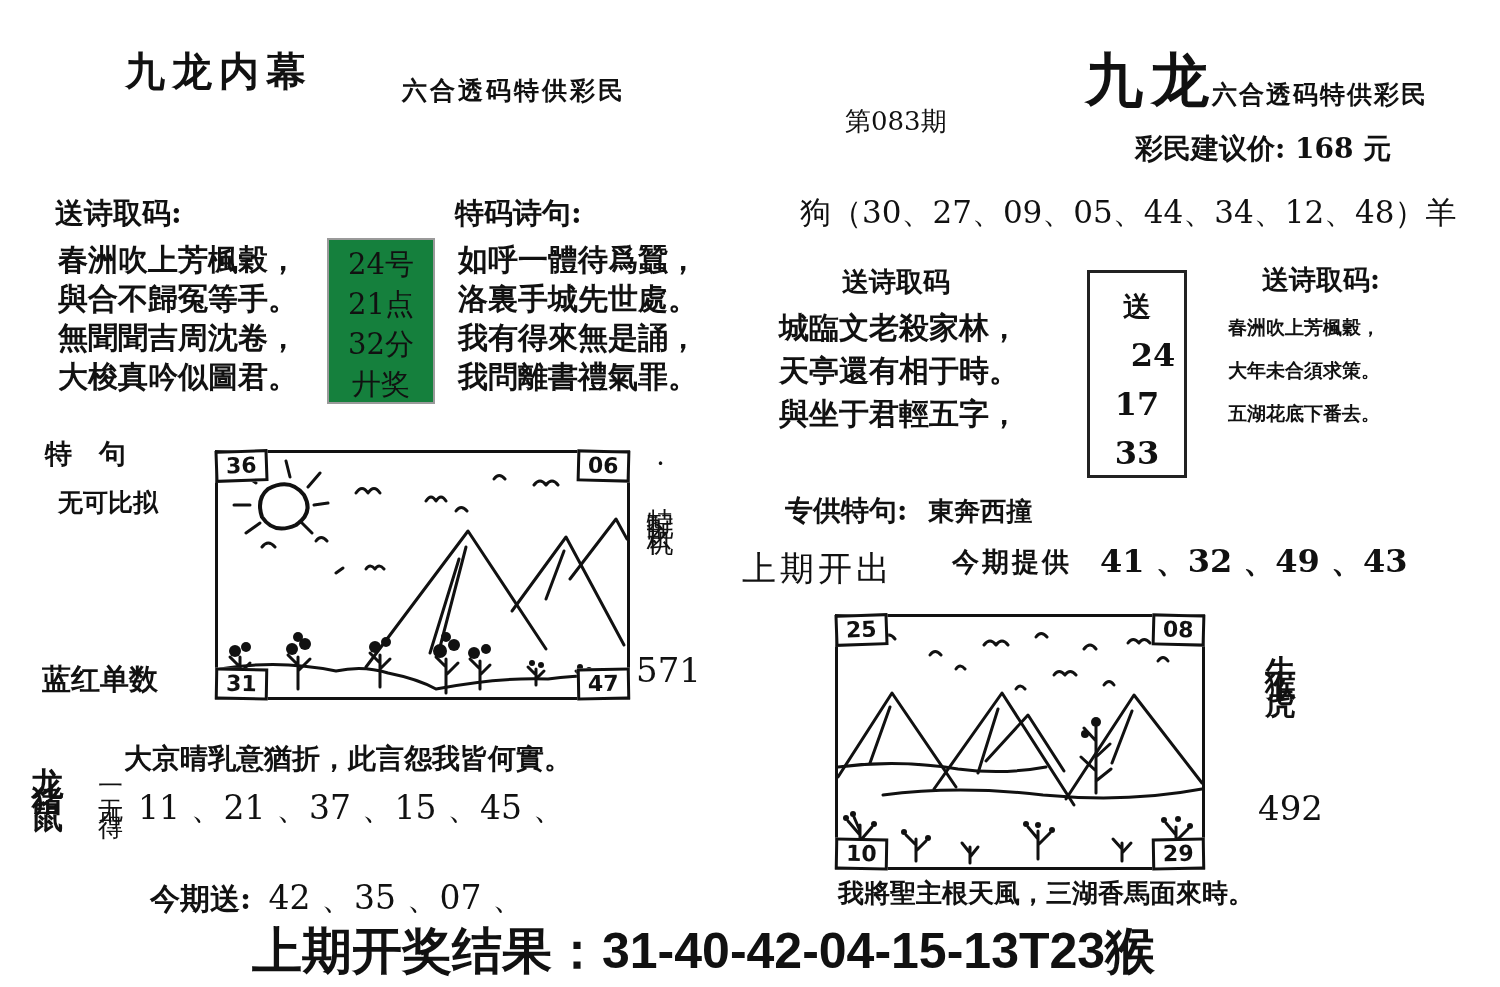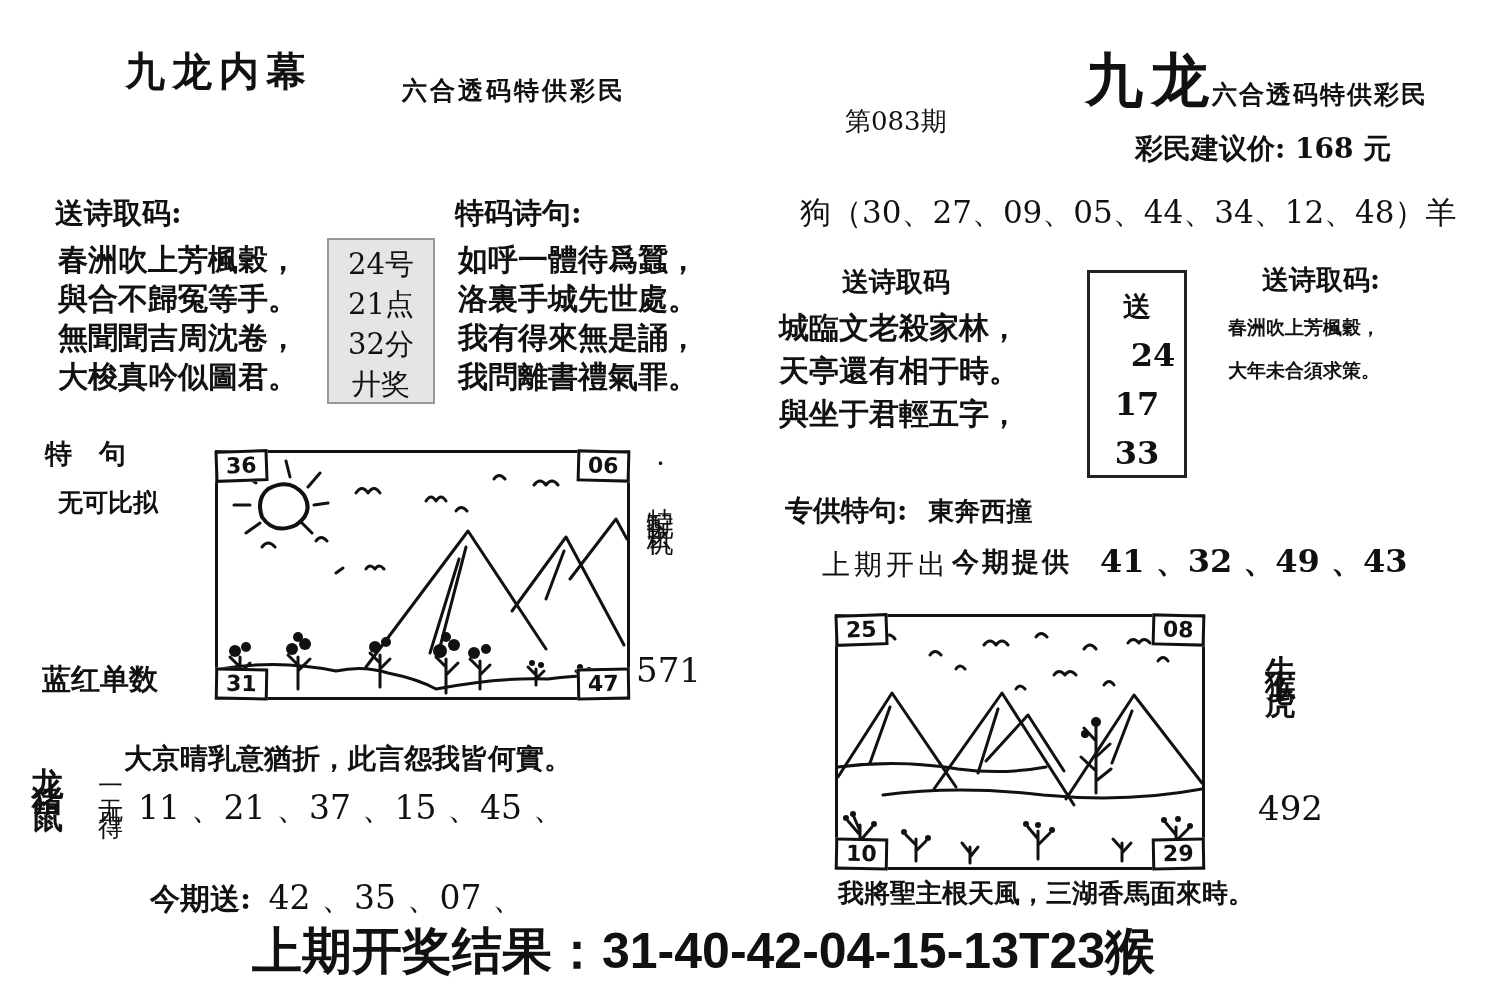--- a/index.html
+++ b/index.html
@@ -13,21 +13,21 @@
   .vert{writing-mode:vertical-rl;text-orientation:upright;}
   .poem div{white-space:nowrap;}
   .pic{position:absolute;border:3px solid #111;background:#fff;box-sizing:border-box;}
   .corner{position:absolute;border:3px solid #111;background:#fff;
           font-family:"DejaVu Sans",sans-serif;font-weight:700;font-size:22px;
           line-height:26px;padding:0 8px;z-index:3;}
   .tl{left:-3px;top:-3px;transform:rotate(-2deg);}
   .tr{right:-3px;top:-3px;transform:rotate(1.5deg);}
   .bl{left:-3px;bottom:-3px;transform:rotate(1deg);}
   .br{right:-3px;bottom:-3px;transform:rotate(-1deg);}
-  .prizebox{position:absolute;border:2px solid #9a9a9a;background:#e5e5e5;text-align:center;
+  .prizebox{position:absolute;border:2px solid #9a9a9a;background:#15803d;text-align:center;
             font-family:"DejaVu Serif",serif;box-sizing:border-box;}
   .songbox{position:absolute;border:3px solid #222;background:#fff;text-align:center;
            box-sizing:border-box;}
   svg{position:absolute;left:0;top:0;}
   svg path{stroke:#111;stroke-width:3;fill:none;stroke-linecap:round;stroke-linejoin:round;}
   svg circle{fill:#111;stroke:none;}
 </style>
 </head>
 <body>
 
@@ -146,28 +146,29 @@
     <div class="kai" style="font-size:28px;line-height:48px;">送</div>
     <div class="serb" style="font-size:32px;line-height:49px;margin-left:32px;">24</div>
     <div class="serb" style="font-size:32px;line-height:49px;">17</div>
     <div class="serb" style="font-size:32px;line-height:49px;">33</div>
   </div>
 
   <div class="t kai" style="left:1262px;top:262px;font-size:27px;">送诗取码:</div>
   <div class="t kai poem" style="left:1228px;top:306px;font-size:19px;line-height:43px;">
     <div>春洲吹上芳楓穀，</div>
     <div>大年未合須求策。</div>
+    <div>五湖花底下番去。</div>
   </div>
 
   <div class="t" style="left:785px;top:492px;font-size:28px;">
     <span class="kai">专供特句:</span>
     <span class="kai" style="font-size:26px;margin-left:14px;">東奔西撞</span>
   </div>
 
-  <div class="t ser" style="left:822px;top:546px;font-size:28px;letter-spacing:4px;">上期开出</div>
+  <div class="t ser" style="left:742px;top:546px;font-size:34px;letter-spacing:4px;">上期开出</div>
   <div class="t kai" style="left:952px;top:544px;font-size:27px;letter-spacing:3px;">今期提供</div>
   <div class="t serb" style="left:1100px;top:540px;font-size:32px;">41 、32 、49 、43</div>
 
   <div class="pic" style="left:835px;top:614px;width:370px;height:256px;">
     <svg width="364" height="250" viewBox="0 0 364 250">
       <g>
         <path d="M45 22 q6 -8 12 0 M92 38 q5 -7 11 0 M146 28 q6 -8 12 0 q6 -8 12 0 M198 20 q5 -7 11 0 M246 32 q6 -8 12 0 M290 26 q5 -7 11 0 q5 -7 11 0 M320 44 q5 -7 10 0 M216 58 q5 -7 11 0 q5 -7 11 0 M178 72 q4 -6 9 0 M266 68 q5 -7 10 0 M118 52 q4 -6 9 0"></path>
       </g>
       <g>
         <path d="M0 160 L54 76 L118 170"></path>

